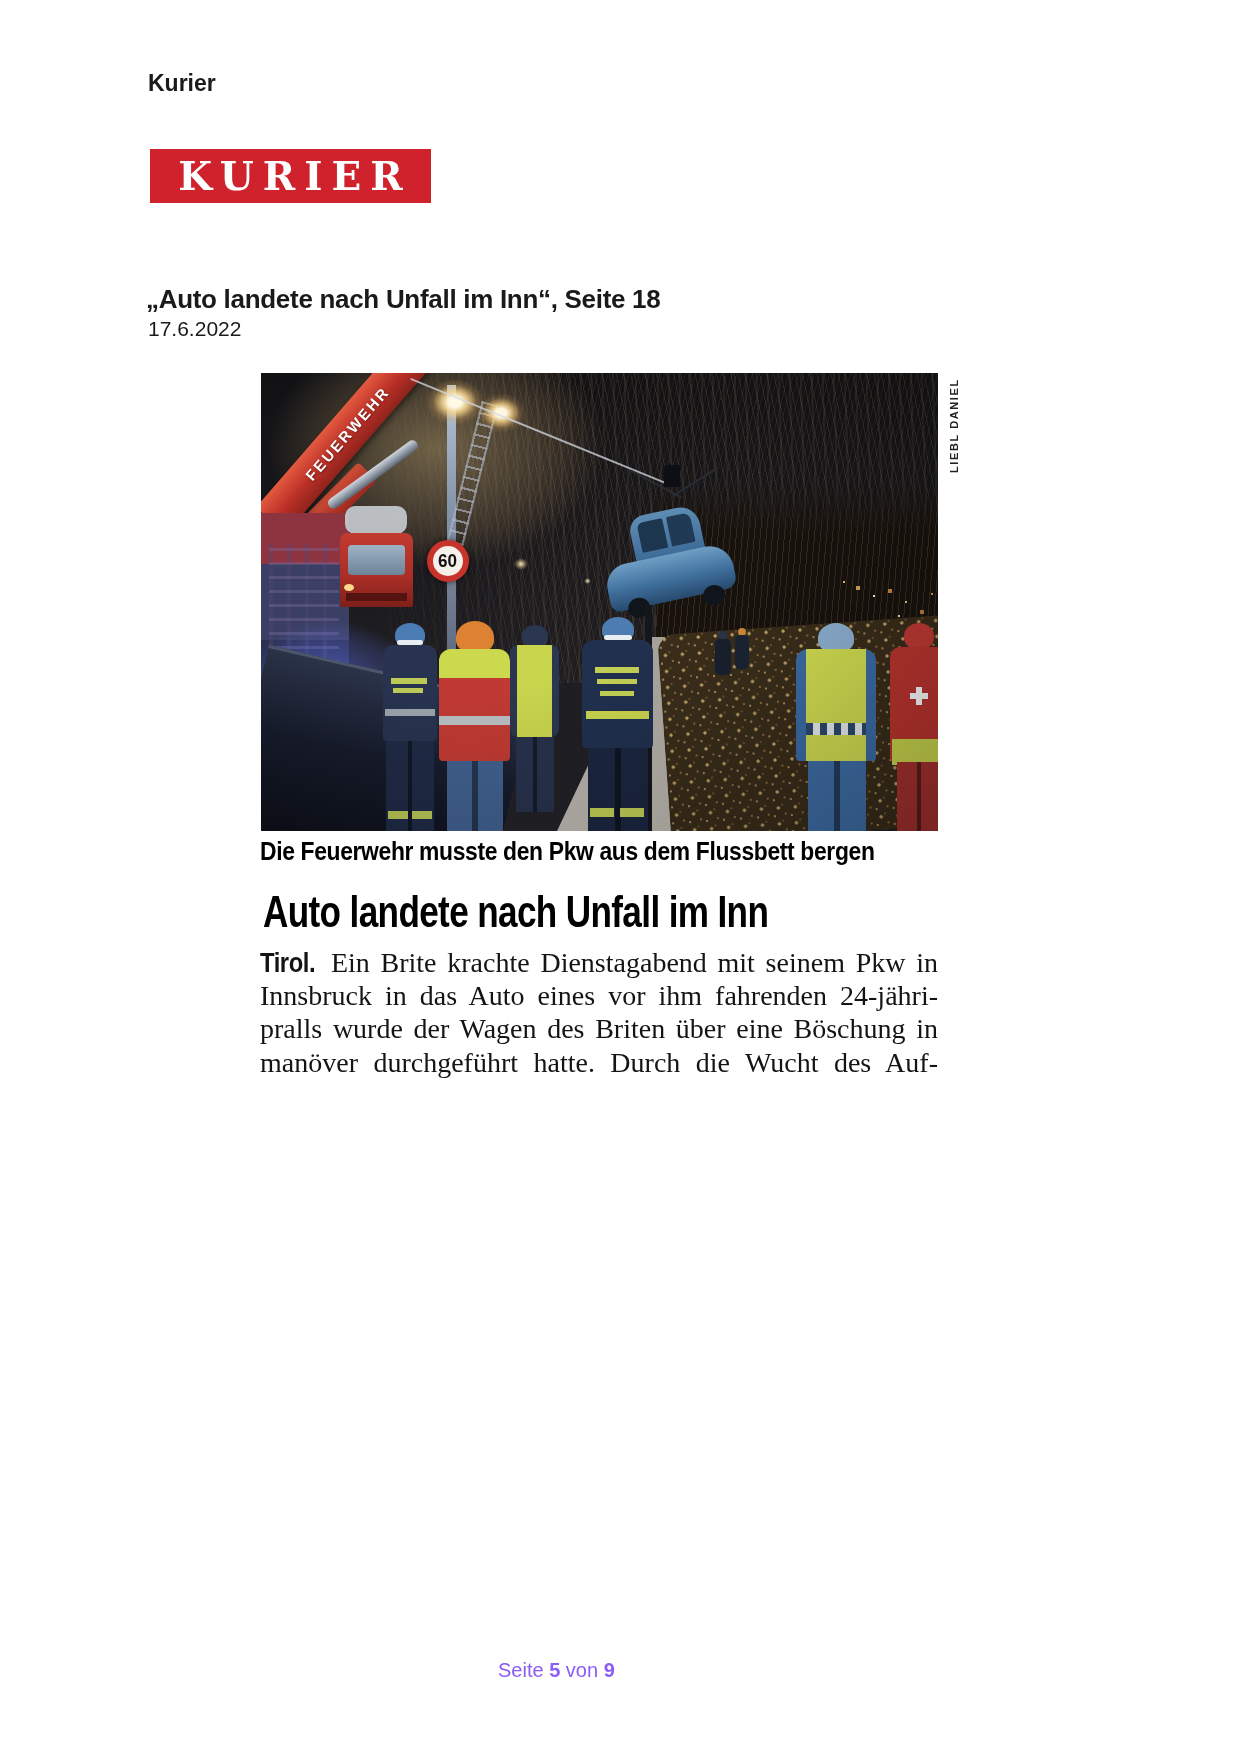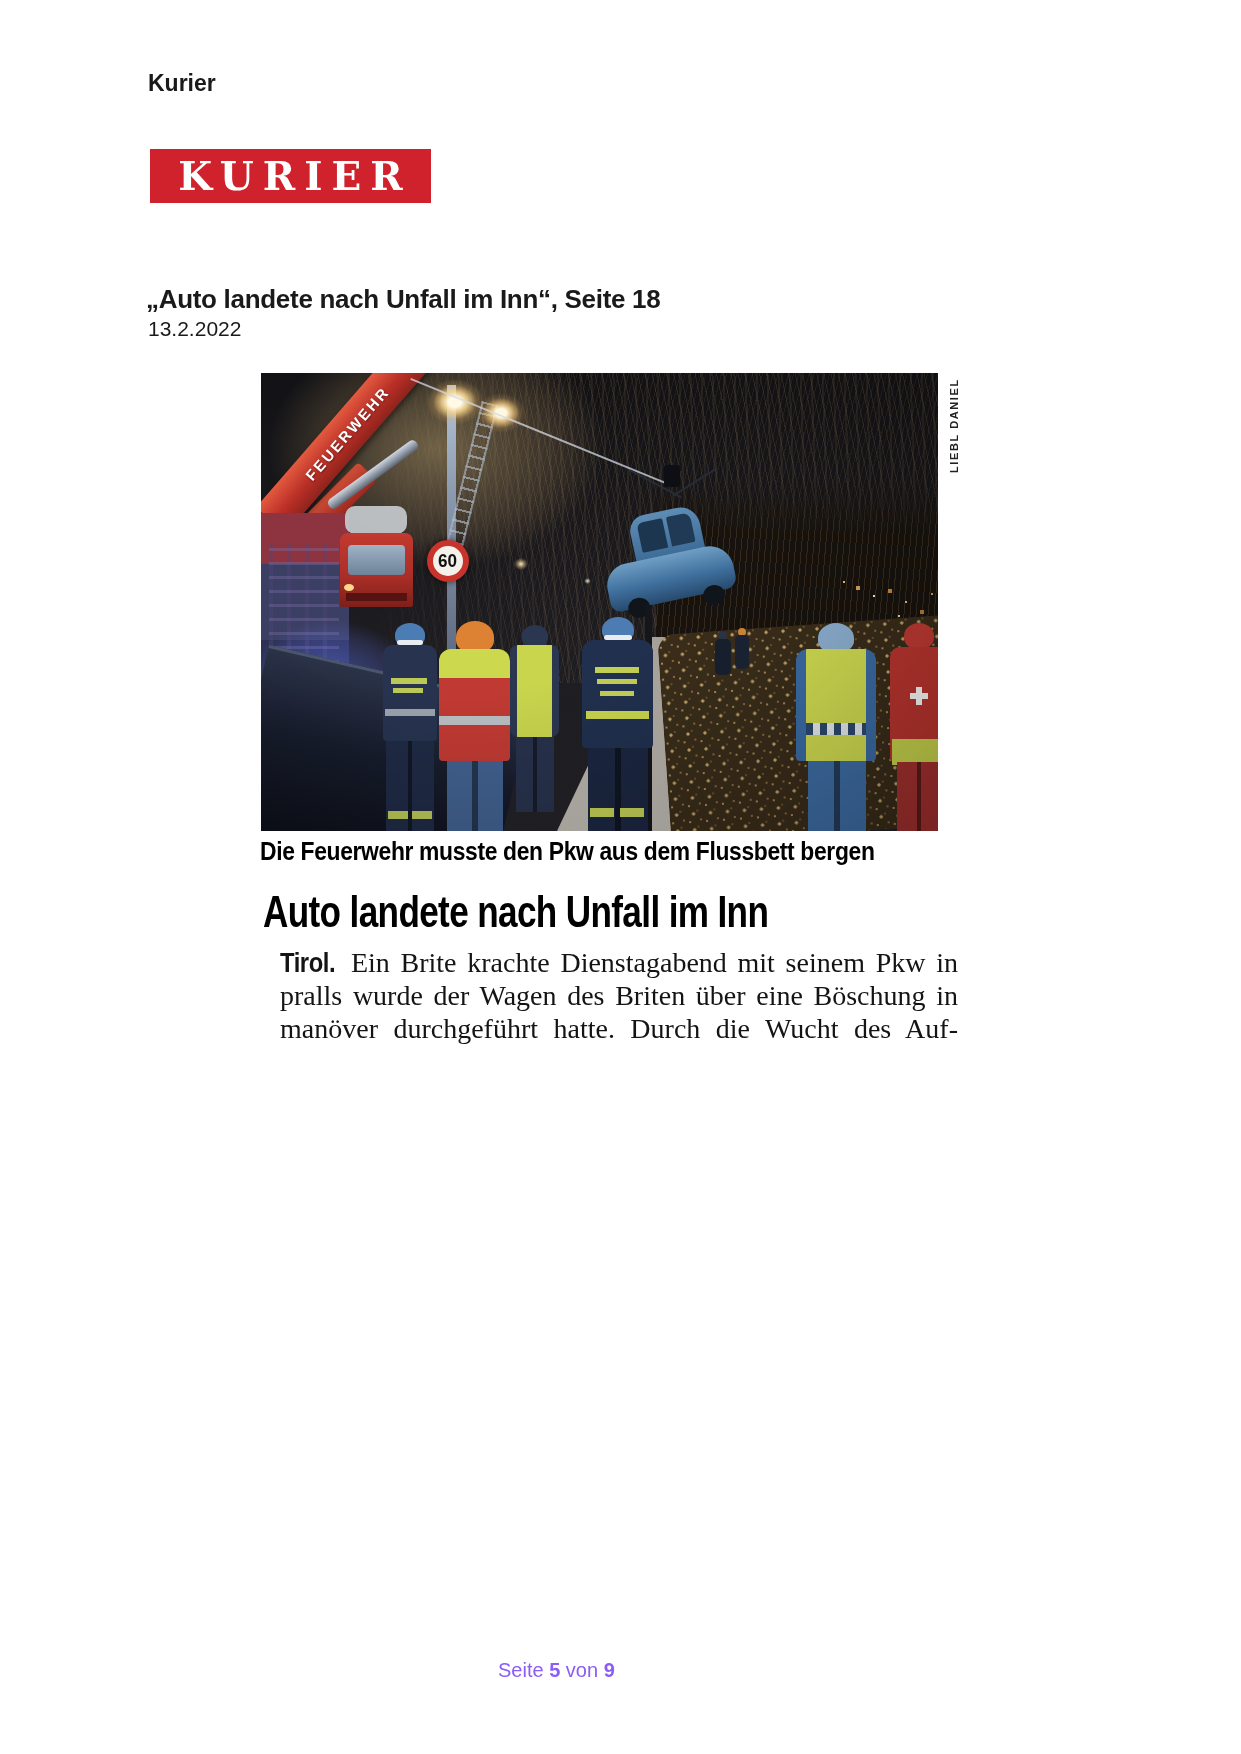--- a/index.html
+++ b/index.html
@@ -118,21 +118,21 @@
   .helmet-band:after{content:"";position:absolute;left:2px;bottom:2px;right:2px;height:5px;background:#e8edf2;border-radius:3px;}
 
   
   .photo-credit{left:948px;top:373px;height:100px;writing-mode:vertical-rl;transform:rotate(180deg);
     font-size:11px;letter-spacing:1.6px;color:#222;font-weight:bold;}
   .caption{left:260px;top:836px;font-size:26px;font-weight:bold;color:#000;
     transform:scaleX(.88);transform-origin:left top;letter-spacing:-0.4px;}
   .headline{left:263px;top:886px;font-size:45px;font-weight:bold;color:#000;
     transform:scaleX(.78);transform-origin:left top;letter-spacing:-0.8px;line-height:1.15;}
   .bodytext{left:260px;top:946px;width:678px;font-family:"Liberation Serif",serif;
-    font-size:28px;color:#141414;line-height:33.2px;margin-left:20px;}
+    font-size:28px;color:#141414;line-height:33.2px;}
   .bline{text-align:justify;text-align-last:justify;white-space:normal;}
   .bline-last{text-align-last:auto;}
   .lead{display:inline-block;font-family:"Liberation Sans",sans-serif;font-weight:bold;
     transform:scaleX(.85);transform-origin:left bottom;letter-spacing:-0.5px;margin-right:6px;}
 
   
   .footer{left:498px;top:1659px;font-size:20px;color:#8b5cf6;}
   .footer b{font-weight:bold;}
 </style>
 </head>
@@ -140,21 +140,21 @@
 
 <div class="page">
 
   <div class="abs src-label">Kurier</div>
 
   <div class="abs logo-box">
     <span class="logo-text">KURIER</span>
   </div>
 
   <div class="abs clip-title">„Auto landete nach Unfall im Inn“, Seite 18</div>
-  <div class="abs clip-date">13.2.2022</div>
+  <div class="abs clip-date">17.6.2022</div>
 
   <div class="abs photo">
     <div class="abs ph-sky"></div>
     <div class="abs ph-branches"></div>
     <div class="abs ph-darktrees"></div>
     <div class="abs ph-halo"></div>
     <div class="abs ph-citylights"></div>
 
     <div class="abs ph-pole"></div>
     <div class="abs ph-ladder"></div>
@@ -275,20 +275,21 @@
   <div class="abs photo-credit">LIEBL DANIEL</div>
 
   <div class="abs caption">Die Feuerwehr musste den Pkw aus dem Flussbett bergen</div>
 
   <div class="abs headline">Auto landete nach Unfall im Inn</div>
 
   <div class="abs bodytext">
     <div class="bline">
       <span class="lead">Tirol.</span><span>Ein Brite krachte Dienstagabend mit seinem Pkw in</span>
     </div>
+    <div class="bline">Innsbruck in das Auto eines vor ihm fahrenden 24-jähri-</div>
     <div class="bline">pralls wurde der Wagen des Briten über eine Böschung in</div>
     <div class="bline">manöver durchgeführt hatte. Durch die Wucht des Auf-</div>
   </div>
 
   <div class="abs footer">
     <span>Seite</span>
     <b>5</b>
     <span>von</span>
     <b>9</b>
   </div>

